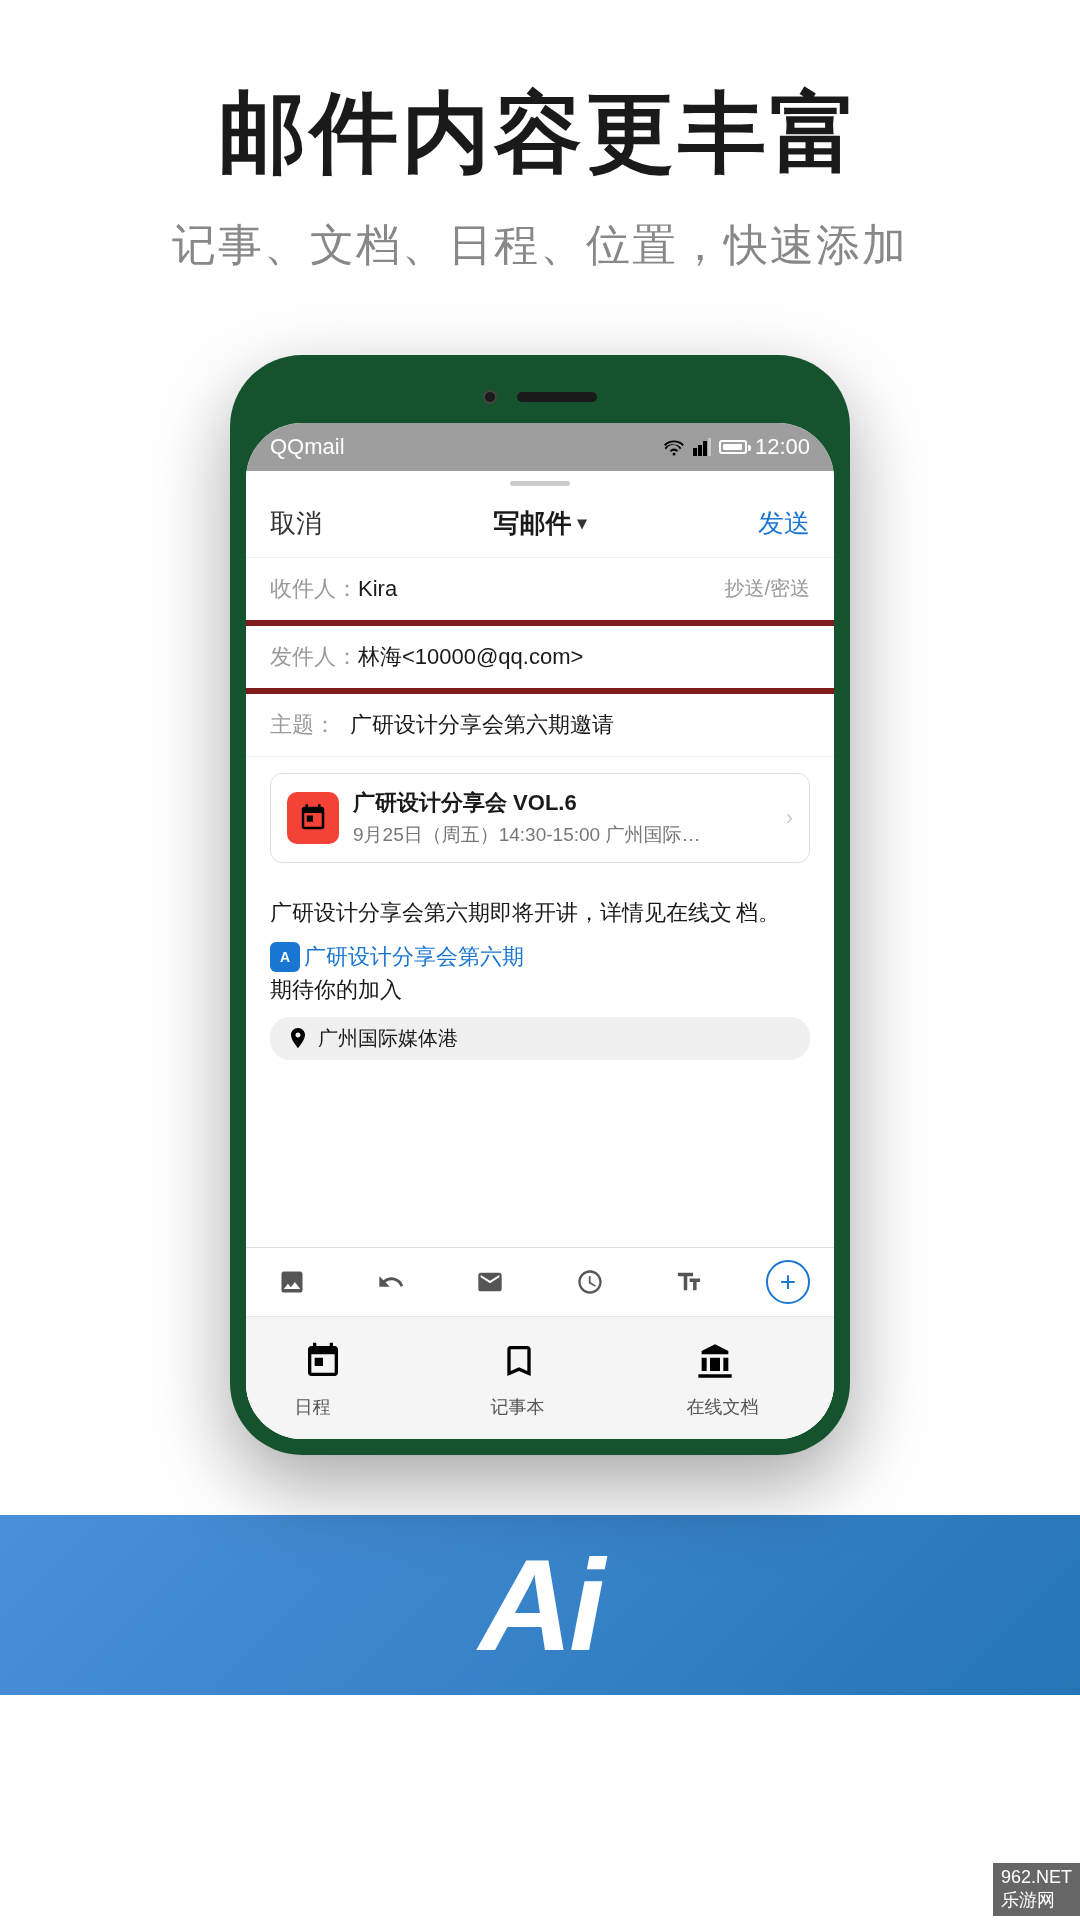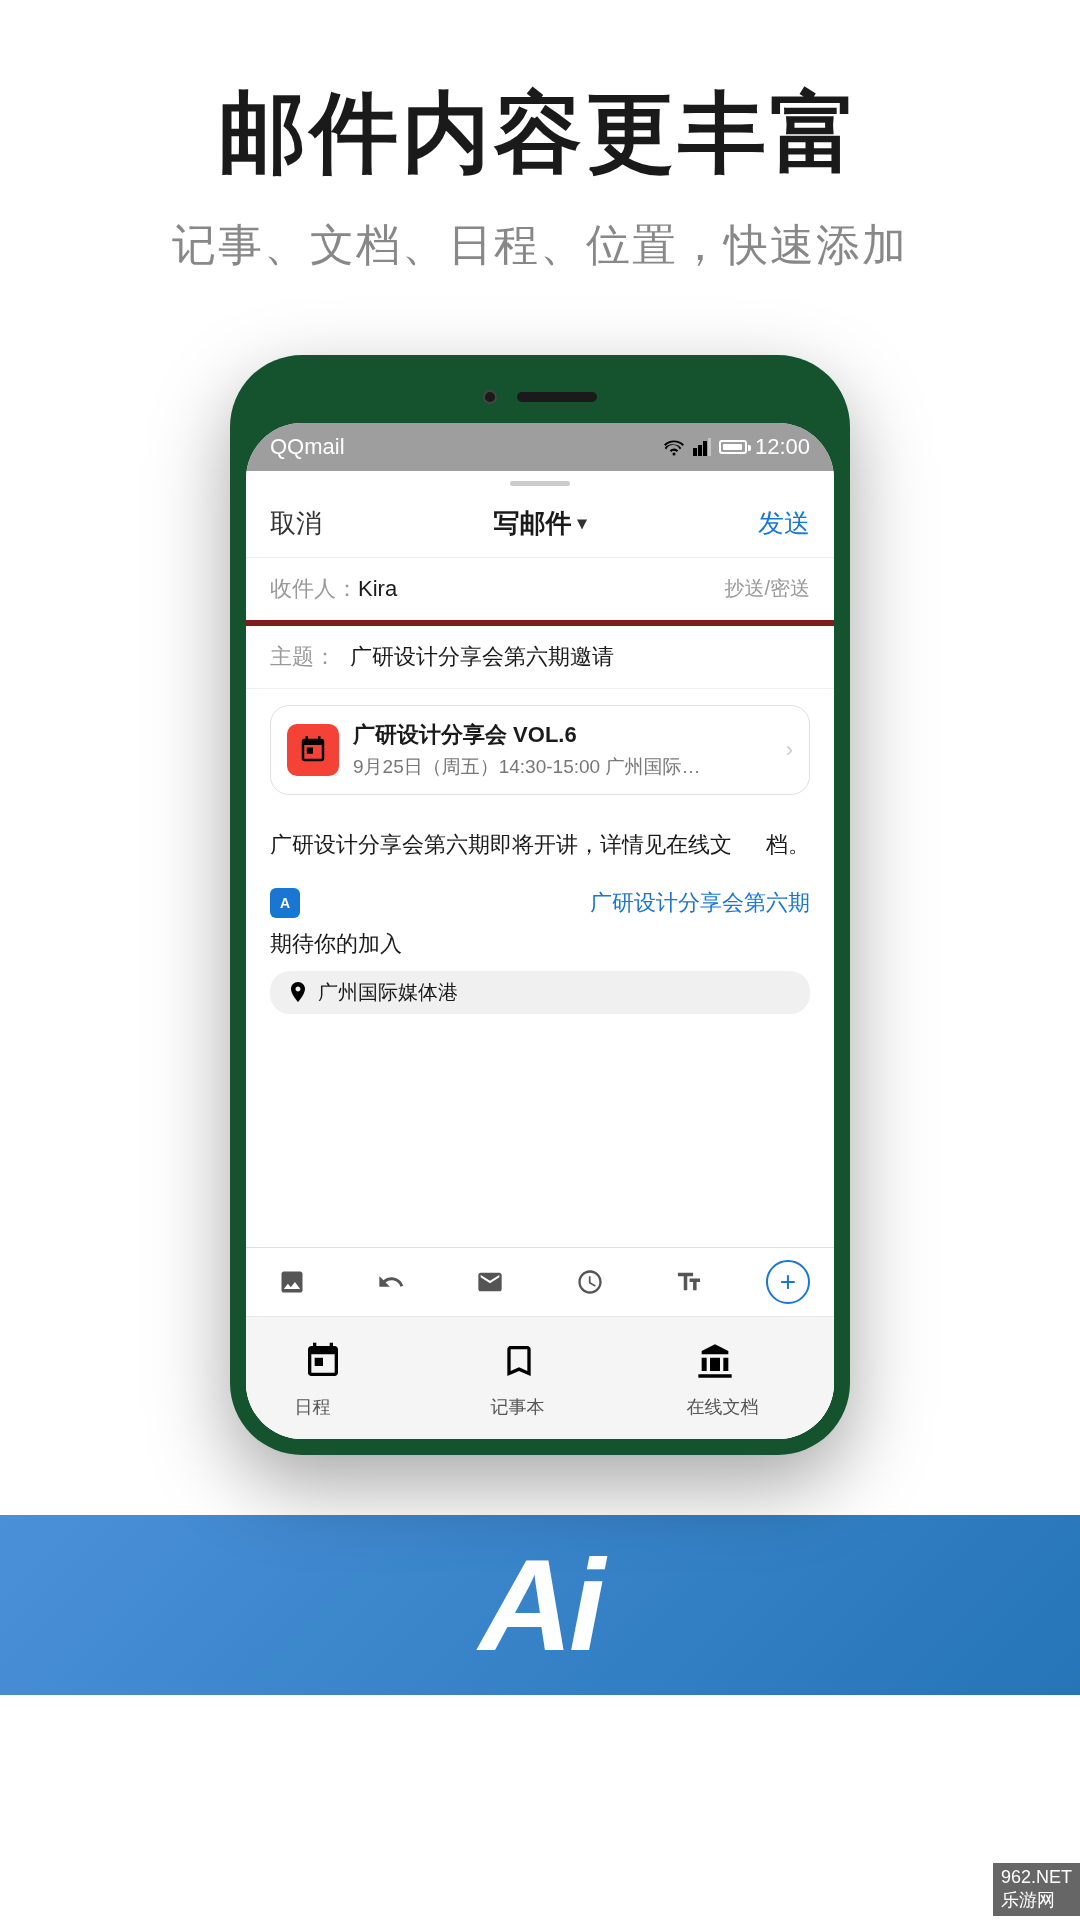--- a/index.html
+++ b/index.html
@@ -244,21 +244,21 @@
 
     .subject-value {
       font-size: 22px;
       color: #1a1a1a;
     }
 
     
     .event-card {
       margin: 16px 24px;
       border: 1px solid #e0e0e0;
-      border-radius: 19px;
+      border-radius: 12px;
       display: flex;
       align-items: center;
       padding: 14px 16px;
       gap: 14px;
     }
 
     .event-icon {
       width: 52px;
       height: 52px;
       background: #f44336;
@@ -299,24 +299,22 @@
     .body-text {
       font-size: 22px;
       color: #1a1a1a;
       line-height: 1.6;
       margin-bottom: 8px;
     }
 
     .body-line {
       display: flex;
       align-items: center;
-      gap: 18px;
+      gap: 4px;
       flex-wrap: wrap;
-      margin-bottom: 8px;
-      justify-content: space-between;
     }
 
     .doc-icon {
       width: 30px;
       height: 30px;
       background: #1976d2;
       border-radius: 6px;
       display: flex;
       align-items: center;
       justify-content: center;
@@ -484,20 +482,24 @@
           </span>
           <span class="send-btn">发送</span>
         </div>
 
         <div class="email-field">
           <span class="field-label">收件人：</span>
           <span class="field-value">Kira</span>
           <span class="field-cc">抄送/密送</span>
         </div>
 
+        <div class="email-field">
+          <span class="field-label">发件人：</span>
+          <span class="field-value">林海&lt;10000@qq.com&gt;</span>
+        </div>
 
         <div class="subject-field">
           <span class="subject-label">主题：</span>
           <span class="subject-value">广研设计分享会第六期邀请</span>
         </div>
 
         <div class="event-card">
           <div class="event-icon">
             <svg width="30" height="30" viewBox="0 0 24 24" fill="white">
               <path d="M19 3h-1V1h-2v2H8V1H6v2H5c-1.1 0-2 .9-2 2v14c0 1.1.9 2 2 2h14c1.1 0 2-.9 2-2V5c0-1.1-.9-2-2-2zm0 16H5V8h14v11zM7 10h5v5H7z"></path>

